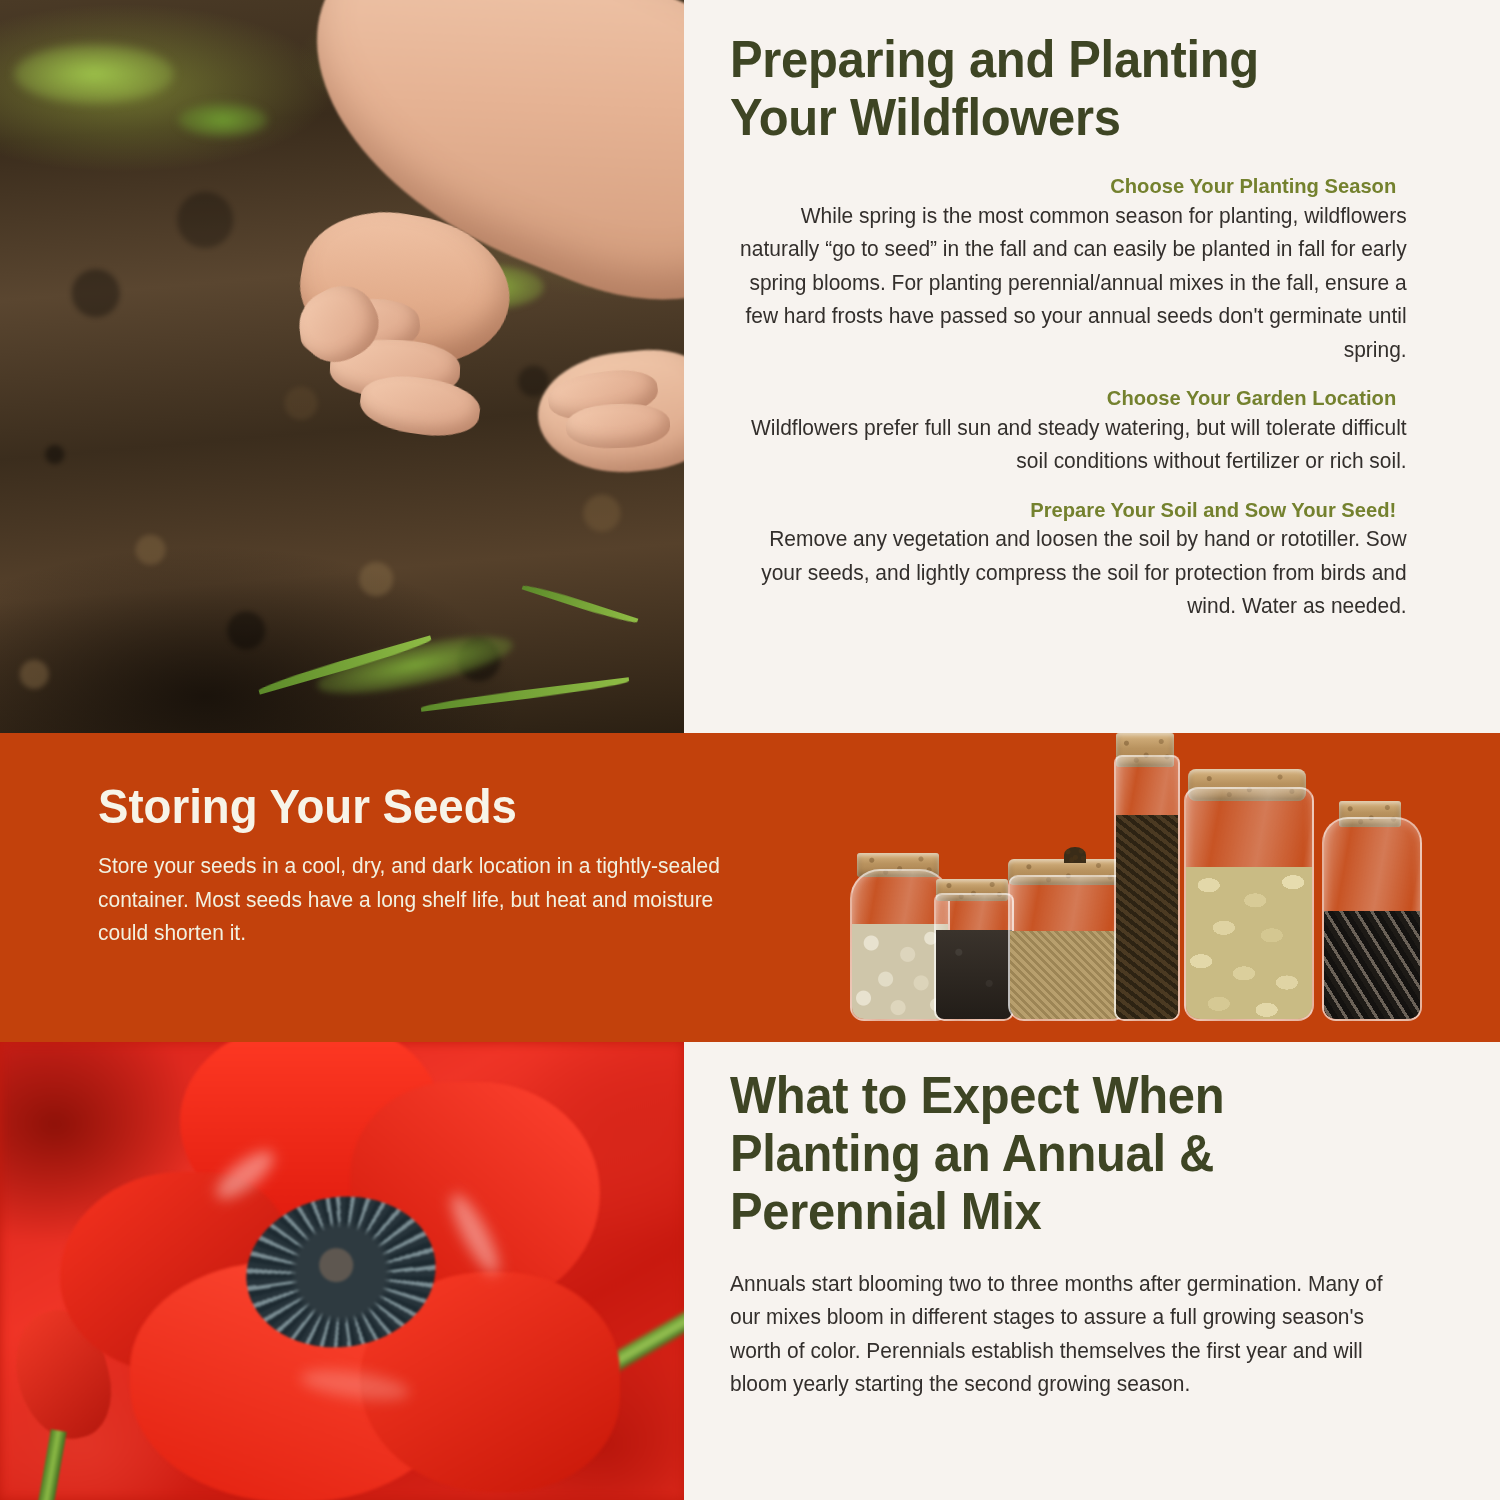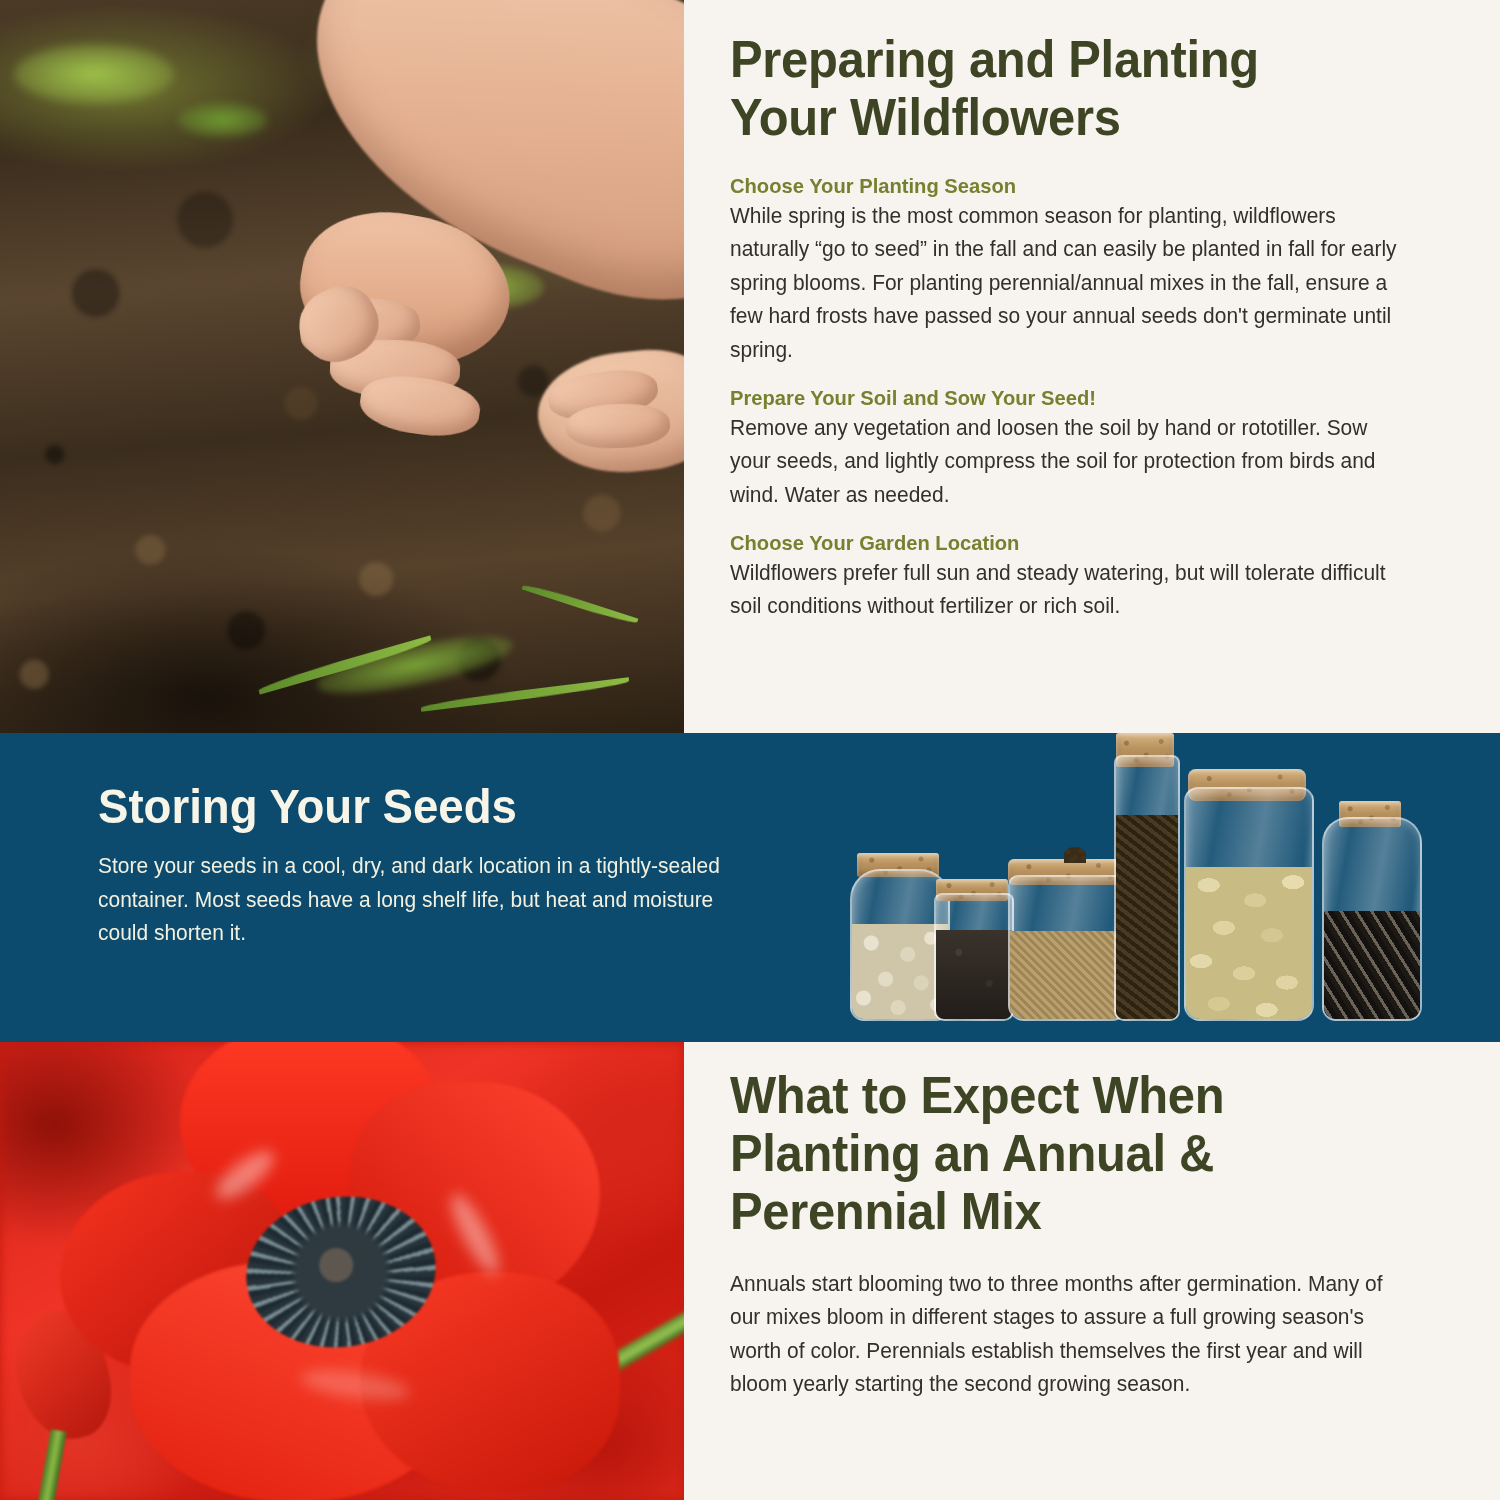--- a/index.html
+++ b/index.html
@@ -89,25 +89,25 @@
   h3.sub{
     margin:0;padding:0;
     font-weight:700;color:#74812E;font-size:21px;line-height:1.3;
     transform:scaleX(.96);transform-origin:left center;
   }
   p.body{
     margin:0;padding:0;
     color:#332F2C;font-size:21.5px;line-height:1.56;font-weight:400;
     transform:scaleX(.975);transform-origin:left center;
   }
-  .blk{margin-top:9px;}
+  .blk{margin-top:9px;text-align:right;}
   .blk + .blk{margin-top:17px;}
 
   
-  .sec-green{position:absolute;left:0;top:733px;width:1500px;height:355px;background:#0c4a6e;overflow:hidden;}
+  .sec-green{position:absolute;left:0;top:733px;width:1500px;height:355px;background:#c2410c;overflow:hidden;}
   h2.green-title{
     position:absolute;left:98px;top:50px;margin:0;
     font-weight:700;color:#F7F4E8;font-size:48px;line-height:1;
     transform:scaleX(.95);transform-origin:left center;
   }
   p.green-body{
     position:absolute;left:98px;top:117px;width:640px;margin:0;
     color:#F2F1E0;font-size:21.5px;line-height:1.56;
     transform:scaleX(.975);transform-origin:left center;
   }
@@ -235,27 +235,27 @@
     <div class="col-right">
       <div class="pad" style="padding-top:30px;">
         <h1 class="big"><span>Preparing and Planting</span><br><span>Your Wildflowers</span></h1>
 
         <div class="blk" style="margin-top:26px;">
           <h3 class="sub">Choose Your Planting Season</h3>
           <p class="body">While spring is the most common season for planting, wildflowers naturally “go to seed” in the fall and can easily be planted in fall for early spring blooms. For planting perennial/annual mixes in the fall, ensure a few hard frosts have passed so your annual seeds don't germinate until spring.</p>
         </div>
 
         <div class="blk">
+          <h3 class="sub">Choose Your Garden Location</h3>
+          <p class="body">Wildflowers prefer full sun and steady watering, but will tolerate difficult soil conditions without fertilizer or rich soil.</p>
+        </div>
+
+        <div class="blk">
           <h3 class="sub">Prepare Your Soil and Sow Your Seed!</h3>
           <p class="body">Remove any vegetation and loosen the soil by hand or rototiller. Sow your seeds, and lightly compress the soil for protection from birds and wind. Water as needed.</p>
-        </div>
-
-        <div class="blk">
-          <h3 class="sub">Choose Your Garden Location</h3>
-          <p class="body">Wildflowers prefer full sun and steady watering, but will tolerate difficult soil conditions without fertilizer or rich soil.</p>
         </div>
       </div>
     </div>
   </div>
 
   <div class="sec-green">
     <h2 class="green-title">Storing Your Seeds</h2>
     <p class="green-body">Store your seeds in a cool, dry, and dark location in a tightly-sealed container. Most seeds have a long shelf life, but heat and moisture could shorten it.</p>
 
     <div class="jars">

